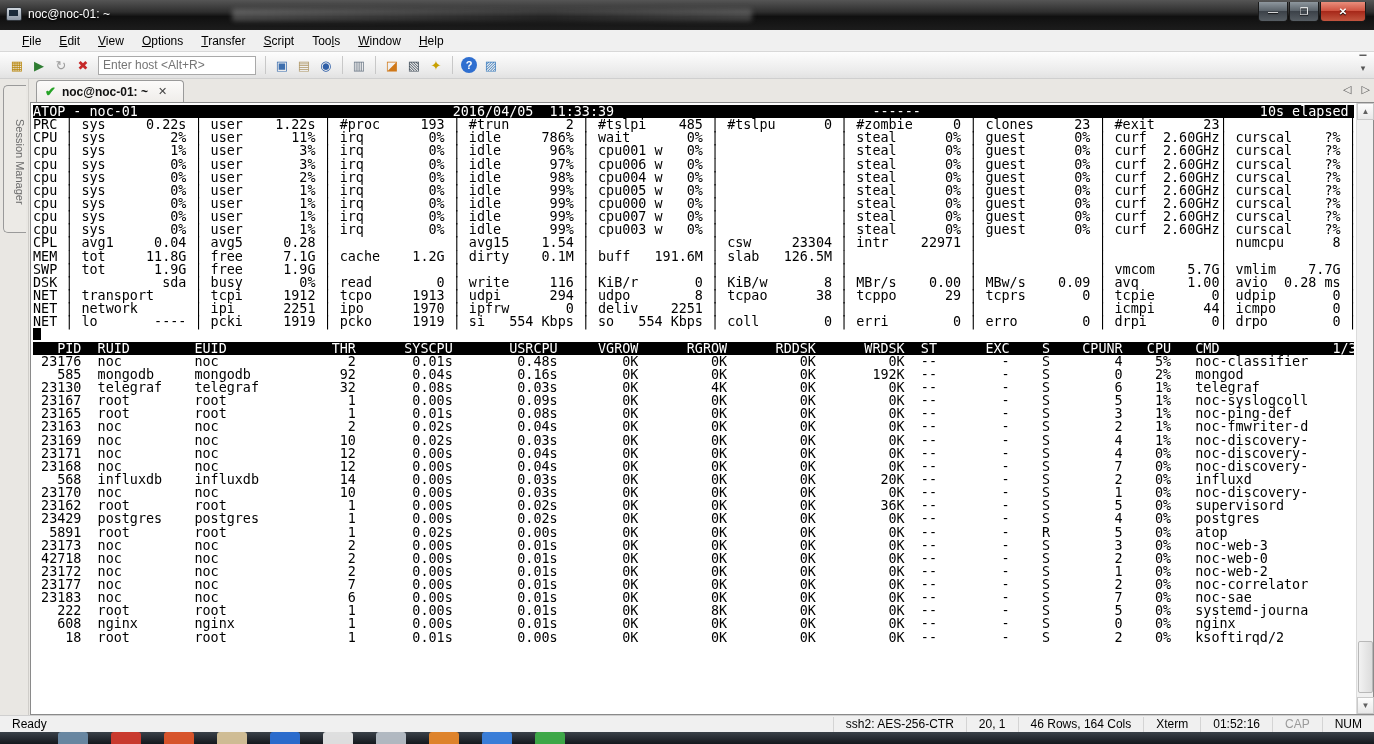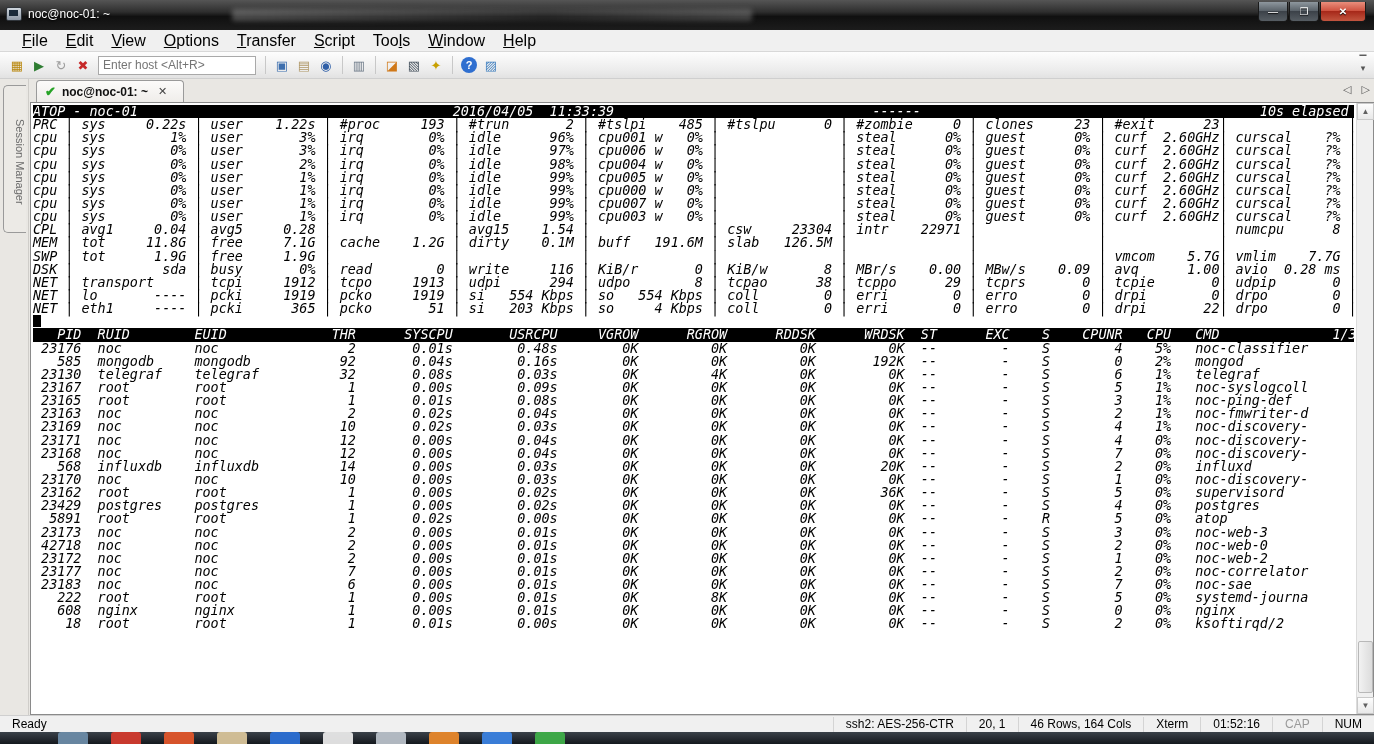--- a/index.html
+++ b/index.html
@@ -18,21 +18,21 @@
     background:linear-gradient(90deg, rgba(190,190,190,.35), rgba(130,130,130,.18) 60%, rgba(190,190,190,.3)); filter:blur(2.5px); }
   .winbtns { position:absolute; right:8px; top:2px; display:flex; }
   .wbtn { width:30px; height:20px; border:1px solid #1a1a1a; border-top:none; display:flex; align-items:center; justify-content:center;
     background:linear-gradient(#8e979e,#5c646b 45%,#3c4249 50%,#565d63); color:#fff; font-size:10px; border-radius:0 0 4px 4px; margin-left:1px; }
   .wbtn.close { width:46px; background:linear-gradient(#e98e7c,#cf5442 45%,#a7291a 50%,#c2553f); font-weight:bold; }
   .wbtn span { text-shadow:0 1px 1px #000; }
 
   
   .menubar { position:absolute; left:0; top:30px; width:1374px; height:22px; background:#f0f0f0; border-bottom:1px solid #d8d8d8;
     display:flex; align-items:center; padding-left:14px; gap:2px; }
-  .menu-item { font-size:16px; color:#000; padding:2px 8px; }
+  .menu-item { font-size:12px; color:#000; padding:2px 8px; }
   .menu-item u { text-decoration:underline; }
 
   
   .toolbar { position:absolute; left:0; top:52px; width:1374px; height:27px;
     background:linear-gradient(#fdfdfd,#ececec 70%,#e2e2e2); border-bottom:1px solid #cfcfcf; display:flex; align-items:center; padding-left:6px; }
   .tbtn { width:22px; height:20px; display:flex; align-items:center; justify-content:center; font-size:13px; border-radius:2px; }
   .tsep { width:1px; height:18px; background:#c8c8c8; margin:0 5px; }
   .hostbox { width:158px; height:19px; background:#fff; border:1px solid #a9a9a9; font-size:12px; color:#8a8a8a; padding:1px 4px; margin:0 4px; font-family:"Liberation Sans",sans-serif; }
   .tb-overflow { position:absolute; right:4px; top:4px; width:14px; height:18px; color:#555; font-size:9px; line-height:8px; text-align:center; }
 
@@ -47,21 +47,21 @@
   .tab { position:absolute; left:6px; top:1px; height:22px; min-width:148px; background:linear-gradient(#fcfbfa,#efedea);
     border:1px solid #9a9a9a; border-bottom:none; border-radius:4px 4px 0 0; display:flex; align-items:center; gap:6px; padding:0 8px; }
   .tab-check { color:#27a327; font-size:13px; font-weight:bold; }
   .tab-label { font-size:12px; font-weight:bold; color:#111; }
   .tab-close { color:#444; font-size:11px; margin-left:4px; }
   .tab-arrows { position:absolute; right:4px; top:4px; display:flex; gap:10px; color:#555; font-size:11px; }
 
   
   .termwrap { position:absolute; left:30px; top:23px; width:1344px; height:613px; background:#fff; border:1px solid #8a8a8a; }
   .term { position:absolute; left:0; top:0; width:1325px; height:611px; background:#fff; overflow:hidden; padding:2px 0 0 2px;
-    font-family:"DejaVu Sans Mono", monospace; font-size:13.41px; line-height:13.15px; color:#000;font-style:italic; }
+    font-family:"DejaVu Sans Mono", monospace; font-size:13.41px; line-height:13.15px; color:#000; }
   .tl { white-space:pre; height:13.15px; }
   .tl.inv { background:#000; color:#fff; width:1321px; }
   .cursor { background:#000; display:inline-block; width:8px; height:12px; }
 
   
   .vscroll { position:absolute; right:0; top:0; width:17px; height:611px; background:#f0f0f0; border-left:1px solid #dcdcdc; }
   .sbtn { position:absolute; left:0; width:17px; height:17px; background:linear-gradient(#fdfdfd,#e8e8e8); border:1px solid #c9c9c9;
     color:#606060; font-size:8px; display:flex; align-items:center; justify-content:center; }
   .sthumb { position:absolute; left:1px; width:15px; background:linear-gradient(90deg,#f2f2f2,#dcdcdc); border:1px solid #b8b8b8; border-radius:2px; }
 
@@ -149,34 +149,35 @@
       <div class="tab-arrows">
         <span>◁</span>
         <span>▷</span>
       </div>
     </div>
 
     <div class="termwrap">
       <div class="term" id="term">
           <div class="tl inv">ATOP - noc-01                                       2016/04/05  11:33:39                                ------                                          10s elapsed </div>
           <div class="tl">PRC | sys     0.22s | user    1.22s | #proc     193 | #trun       2 | #tslpi    485 | #tslpu      0 | #zombie     0 | clones     23 | #exit      23|               |</div>
+          <div class="tl">CPU | sys        2% | user      11% | irq        0% | idle     786% | wait       0% |               | steal      0% | guest      0% | curf  2.60GHz| curscal    ?% |</div>
           <div class="tl">cpu | sys        1% | user       3% | irq        0% | idle      96% | cpu001 w   0% |               | steal      0% | guest      0% | curf  2.60GHz| curscal    ?% |</div>
           <div class="tl">cpu | sys        0% | user       3% | irq        0% | idle      97% | cpu006 w   0% |               | steal      0% | guest      0% | curf  2.60GHz| curscal    ?% |</div>
           <div class="tl">cpu | sys        0% | user       2% | irq        0% | idle      98% | cpu004 w   0% |               | steal      0% | guest      0% | curf  2.60GHz| curscal    ?% |</div>
           <div class="tl">cpu | sys        0% | user       1% | irq        0% | idle      99% | cpu005 w   0% |               | steal      0% | guest      0% | curf  2.60GHz| curscal    ?% |</div>
           <div class="tl">cpu | sys        0% | user       1% | irq        0% | idle      99% | cpu000 w   0% |               | steal      0% | guest      0% | curf  2.60GHz| curscal    ?% |</div>
           <div class="tl">cpu | sys        0% | user       1% | irq        0% | idle      99% | cpu007 w   0% |               | steal      0% | guest      0% | curf  2.60GHz| curscal    ?% |</div>
           <div class="tl">cpu | sys        0% | user       1% | irq        0% | idle      99% | cpu003 w   0% |               | steal      0% | guest      0% | curf  2.60GHz| curscal    ?% |</div>
           <div class="tl">CPL | avg1     0.04 | avg5     0.28 |               | avg15    1.54 |               | csw     23304 | intr    22971 |               |              | numcpu      8 |</div>
           <div class="tl">MEM | tot     11.8G | free     7.1G | cache    1.2G | dirty    0.1M | buff   191.6M | slab   126.5M |               |               |              |               |</div>
           <div class="tl">SWP | tot      1.9G | free     1.9G |               |               |               |               |               |               | vmcom    5.7G| vmlim    7.7G |</div>
           <div class="tl">DSK |           sda | busy       0% | read        0 | write     116 | KiB/r       0 | KiB/w       8 | MBr/s    0.00 | MBw/s    0.09 | avq      1.00| avio  0.28 ms |</div>
           <div class="tl">NET | transport     | tcpi     1912 | tcpo     1913 | udpi      294 | udpo        8 | tcpao      38 | tcppo      29 | tcprs       0 | tcpie       0| udpip       0 |</div>
+          <div class="tl">NET | network       | ipi      2251 | ipo      1970 | ipfrw       0 | deliv    2251 |               |               |               | icmpi      44| icmpo       0 |</div>
           <div class="tl">NET | lo       ---- | pcki     1919 | pcko     1919 | si   554 Kbps | so   554 Kbps | coll        0 | erri        0 | erro        0 | drpi        0| drpo        0 |</div>
-          <div class="tl">NET | eth1     ---- | pcki      365 | pcko       51 | si   203 Kbps | so     4 Kbps | coll        0 | erri        0 | erro        0 | drpi       22| drpo        0 |</div>
           <div class="tl"><span class="cursor"></span></div>
           <div class="tl inv">   PID  RUID        EUID             THR      SYSCPU       USRCPU     VGROW      RGROW      RDDSK      WRDSK  ST      EXC    S    CPUNR   CPU   CMD              1/3</div>
           <div class="tl"> 23176  noc         noc                2       0.01s        0.48s        0K         0K         0K         0K  --        -    S        4    5%   noc-classifier      </div>
           <div class="tl">   585  mongodb     mongodb           92       0.04s        0.16s        0K         0K         0K       192K  --        -    S        0    2%   mongod              </div>
           <div class="tl"> 23130  telegraf    telegraf          32       0.08s        0.03s        0K         4K         0K         0K  --        -    S        6    1%   telegraf            </div>
           <div class="tl"> 23167  root        root               1       0.00s        0.09s        0K         0K         0K         0K  --        -    S        5    1%   noc-syslogcoll      </div>
           <div class="tl"> 23165  root        root               1       0.01s        0.08s        0K         0K         0K         0K  --        -    S        3    1%   noc-ping-def        </div>
           <div class="tl"> 23163  noc         noc                2       0.02s        0.04s        0K         0K         0K         0K  --        -    S        2    1%   noc-fmwriter-d      </div>
           <div class="tl"> 23169  noc         noc               10       0.02s        0.03s        0K         0K         0K         0K  --        -    S        4    1%   noc-discovery-      </div>
           <div class="tl"> 23171  noc         noc               12       0.00s        0.04s        0K         0K         0K         0K  --        -    S        4    0%   noc-discovery-      </div>

